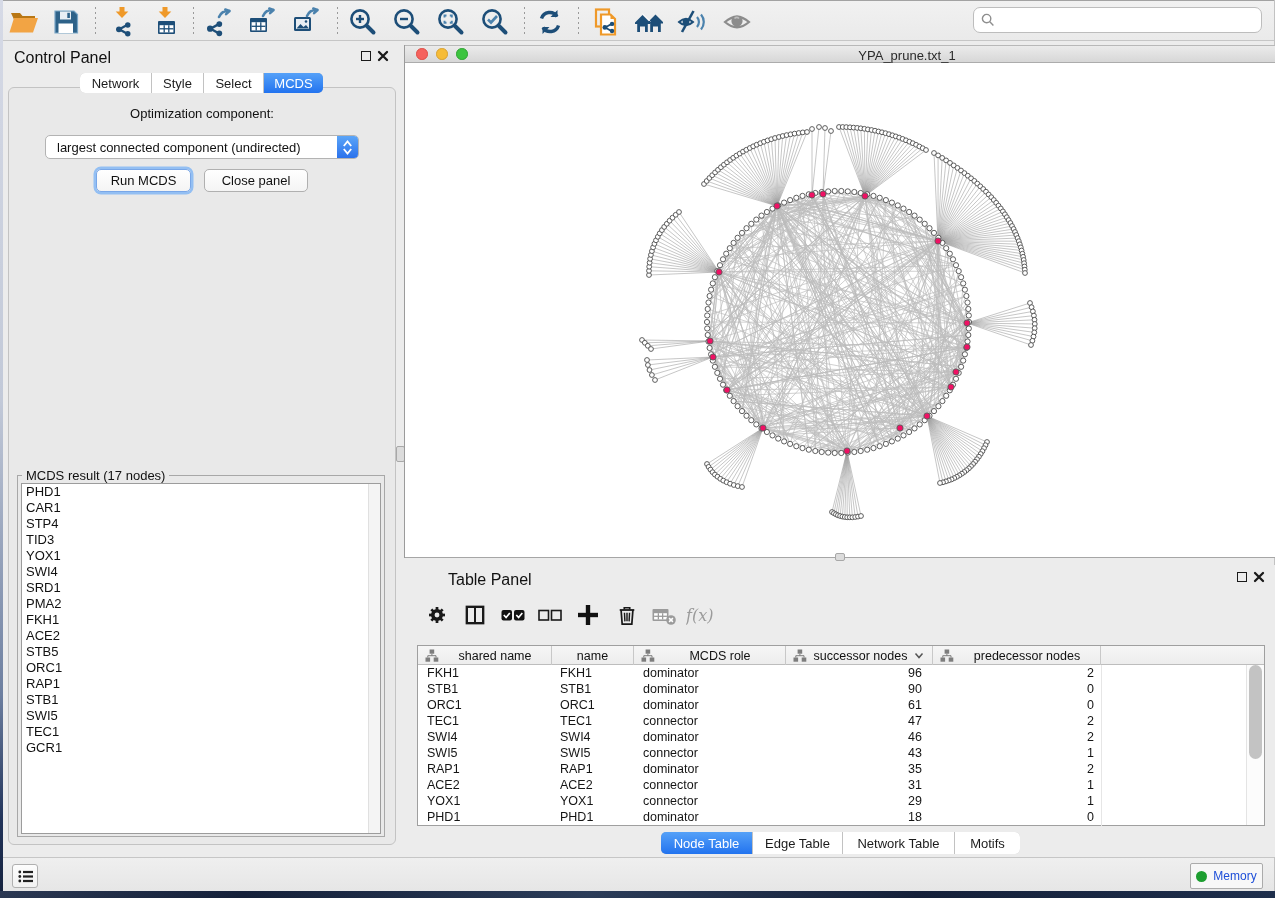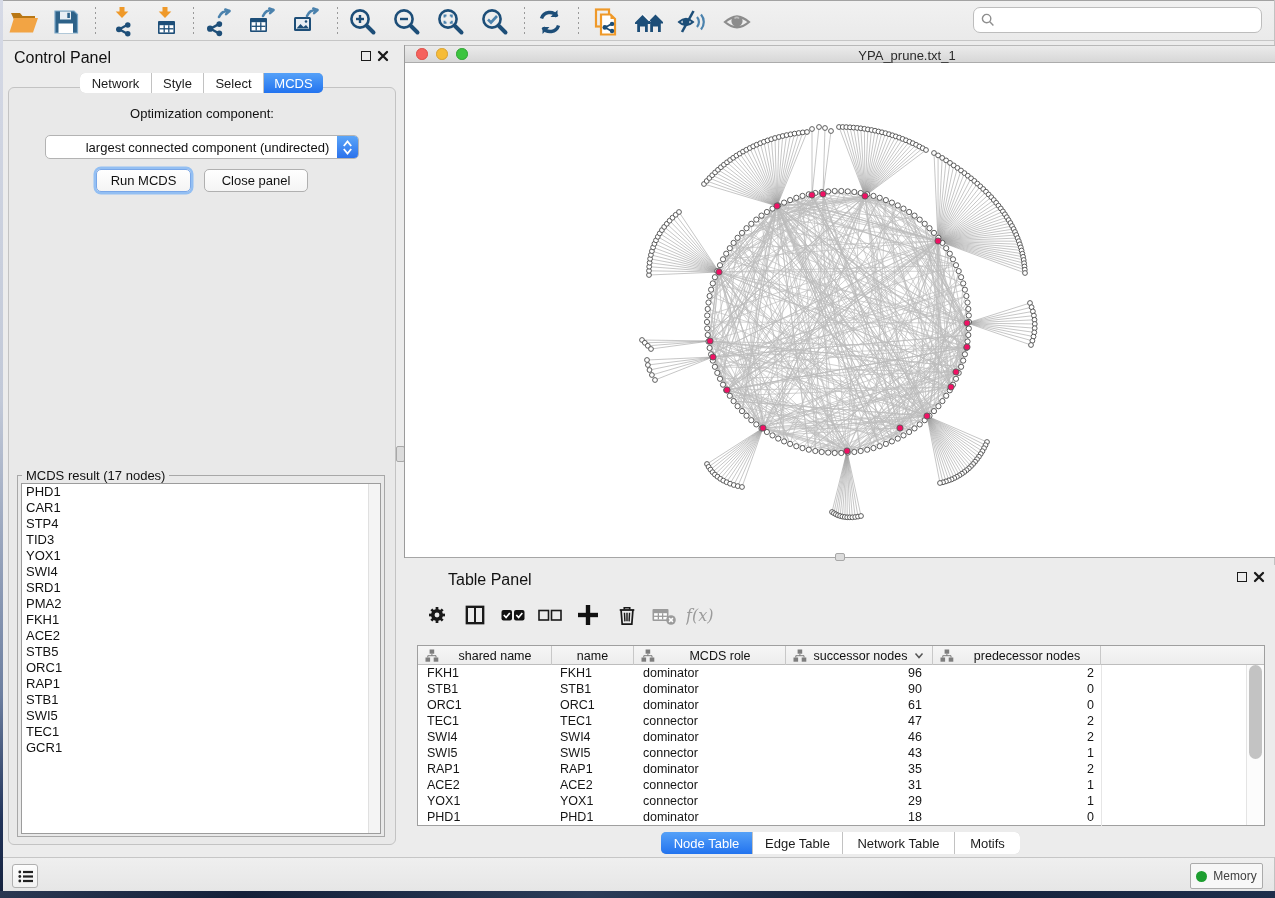--- a/index.html
+++ b/index.html
@@ -29,21 +29,21 @@
   .seg { position:absolute; display:flex; height:21px; z-index:3; border-radius:5px;
          box-shadow:0 0 0 1px #b3b3b3 inset; background:#fff; overflow:hidden; }
   .seg .sg { height:100%; display:flex; align-items:center; justify-content:center;
              font-size:13px; color:#1c1c1c; background:#fff; border-right:1px solid #c2c2c2; }
   .seg .sg:last-child { border-right:none; }
   .seg .sg.sel { background:linear-gradient(#55a1f8,#2273ef); color:#fff; }
   
   .cp-pane { position:absolute; left:8px; top:87px; width:388px; height:758px;
              background:#e9e9e9; border:1px solid #c3c3c3; border-radius:6px; }
   .combo { position:absolute; background:#fff; border:1px solid #b3b3b3; border-radius:5px;
-           font-size:13px; color:#111; display:flex; align-items:center;justify-content:center; }
+           font-size:13px; color:#111; display:flex; align-items:center; }
   .combo .cap { position:absolute; right:0; top:0; bottom:0; width:21px; border-radius:0 4px 4px 0;
                 background:linear-gradient(#5ba5f8,#2b72ec); display:flex; flex-direction:column;
                 align-items:center; justify-content:center; gap:1px; }
   .btn { position:absolute; background:linear-gradient(#ffffff,#f4f4f4); border:1px solid #b0b0b0; border-radius:5px;
          font-size:13px; color:#111; display:flex; align-items:center; justify-content:center; }
   .btn.focusring { box-shadow:0 0 0 2.5px rgba(125,180,245,.8); border-color:#79a7e8; }
   .group-box { position:absolute; border:1px solid #a8a8a8; }
   .group-legend { position:absolute; font-size:13px; color:#111; background:#e9e9e9; padding:0 4px; }
   .mcds-list { position:absolute; background:#fff; border:1px solid #9c9c9c; font-size:13px; color:#111; }
   .mcds-list .item { height:16px; line-height:16px; padding-left:4px; }
@@ -69,21 +69,21 @@
   .tcell { position:absolute; top:0; height:16px; line-height:16px; font-size:12.5px; color:#151515; white-space:nowrap; }
   .tscroll { position:absolute; top:19px; right:0; bottom:0; width:18px; background:#fcfcfc; border-left:1px solid #e4e4e4; }
   .tthumb { position:absolute; left:2px; width:13px; border-radius:7px; background:#c3c3c3; }
   
   .statusbar { position:absolute; left:0; top:857px; width:100%; height:34px;
                background:linear-gradient(#efefef,#e6e6e6); border-top:1px solid #c6c6c6; }
   .sq-btn { position:absolute; border:1px solid #b0b0b0; border-radius:3px; background:linear-gradient(#fdfdfd,#f1f1f1);
             display:flex; align-items:center; justify-content:center; }
   .mem-btn { position:absolute; left:1190px; top:5px; width:73px; height:26px; border:1px solid #ababab;
              background:#f7f7f7; display:flex; align-items:center; justify-content:center; gap:6px;
-             font-size:12px; color:#404040; border-radius:2px; }
+             font-size:12px; color:#1d4ed8; border-radius:2px; }
   .mem-dot { width:11px; height:11px; border-radius:50%; background:#1d9e30; }
 </style>
 </head>
 <body>
 
 <div class="app">
 <div class="wallstrip"></div>
 
   <div class="toolbar">
     <div id="toolbar-buttons">

